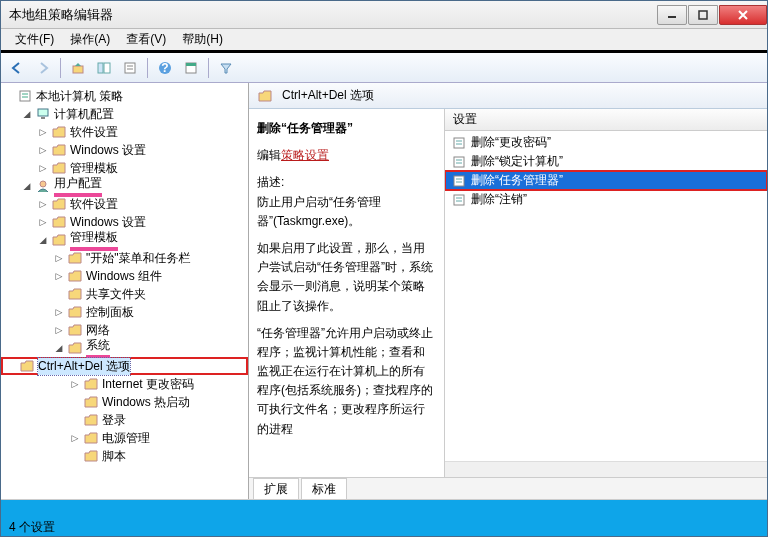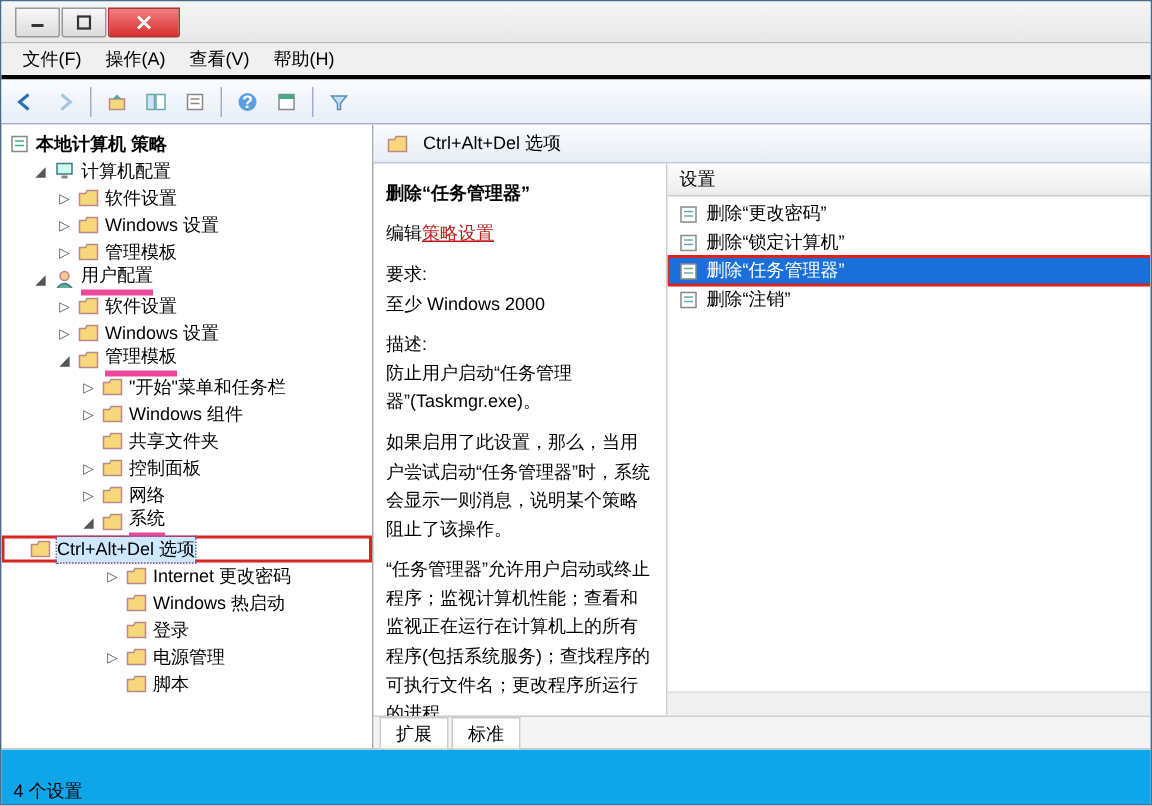--- a/index.html
+++ b/index.html
@@ -18,21 +18,21 @@
 .content { flex: 1; display: flex; overflow: hidden; }
 .tree-pane { width: 248px; border-right: 1px solid #aaa; background: #fff; overflow: auto; padding: 4px 0; }
 .node { display: flex; align-items: center; height: 18px; padding-right: 4px; }
 .twisty { width: 12px; height: 12px; display: inline-flex; align-items: center; justify-content: center; margin-right: 2px; font-size: 9px; color: #555; cursor: default; }
 .icon { width: 16px; height: 14px; margin-right: 3px; display: inline-flex; align-items: center; justify-content: center; }
 .folder-svg { width: 14px; height: 12px; }
 .node-label { cursor: default; }
 .node.selected .node-label { background: #cde8ff; outline: 1px dotted #66a; }
 .node.boxed { border: 2px solid #d22; padding: 0 2px; }
 .underline-red { border-bottom: 4px solid #ec4899; display: inline-block; padding-bottom: 1px; }
-.indent-0 { padding-left: 4px; font-weight: bold; }
+.indent-0 { padding-left: 16px; }
 .indent-1 { padding-left: 20px; }
 .indent-2 { padding-left: 36px; }
 .indent-3 { padding-left: 52px; }
 .indent-4 { padding-left: 68px; }
 .right-pane { flex: 1; display: flex; flex-direction: column; overflow: hidden; }
 .path-header { height: 26px; background: linear-gradient(#fafcfe,#e8eef6); border-bottom: 1px solid #bcd; display: flex; align-items: center; padding: 0 8px; gap: 6px; }
 .right-body { flex: 1; display: flex; overflow: hidden; }
 .desc-pane { width: 196px; border-right: 1px solid #ccc; padding: 10px 8px; overflow: auto; line-height: 1.6; }
 .desc-pane b { font-weight: bold; }
 .desc-pane a { color: #b91c1c; text-decoration: underline; cursor: pointer; }
@@ -49,20 +49,21 @@
 .statusbar { height: 37px; border-top: 1px solid #ccc; background: #0ea5e9; display: flex; align-items: flex-end; padding: 0 8px; }
 .scroll-spacer { height: 16px; background: #f0f0f0; border-top: 1px solid #ddd; }
 svg { display: block; }
 </style>
 </head>
 <body>
 
 <div class="window">
 
   <div class="titlebar">
+    <span class="titlebar-title">本地组策略编辑器</span>
     <div class="win-btns">
       <div class="win-btn">
         <svg width="10" height="10">
             <line x1="1" y1="7" x2="9" y2="7" stroke="#333" stroke-width="2"></line>
           </svg>
       </div>
       <div class="win-btn">
         <svg width="10" height="10">
             <rect x="1" y="1" width="8" height="8" fill="none" stroke="#333" stroke-width="1.5"></rect>
           </svg>
@@ -339,21 +340,20 @@
             <svg class="folder-svg">
               <path d="M1 3 L5 3 L6 1 L13 1 L13 11 L1 11 Z" fill="#f7d77a" stroke="#b88"></path>
             </svg>
           </span>
         <span>Ctrl+Alt+Del 选项</span>
       </div>
       <div class="right-body">
         <div class="desc-pane">
           <p><b>删除“任务管理器”</b></p>
           <p><span>编辑</span><a>策略设置</a></p>
-          <p><span>要求:</span><br><span>至少 Windows 2000</span></p>
           <p><span>描述:</span><br><span>防止用户启动“任务管理器”(Taskmgr.exe)。</span></p>
           <p>如果启用了此设置，那么，当用户尝试启动“任务管理器”时，系统会显示一则消息，说明某个策略阻止了该操作。</p>
           <p>“任务管理器”允许用户启动或终止程序；监视计算机性能；查看和监视正在运行在计算机上的所有程序(包括系统服务)；查找程序的可执行文件名；更改程序所运行的进程</p>
         </div>
         <div class="list-pane">
           <div class="list-header">
             <span>设置</span>
           </div>
           <div class="list-body">
             <div class="list-row">

